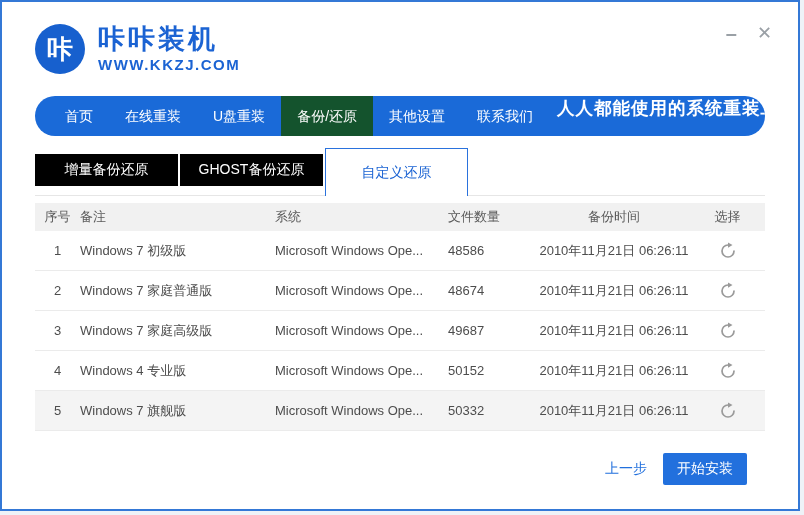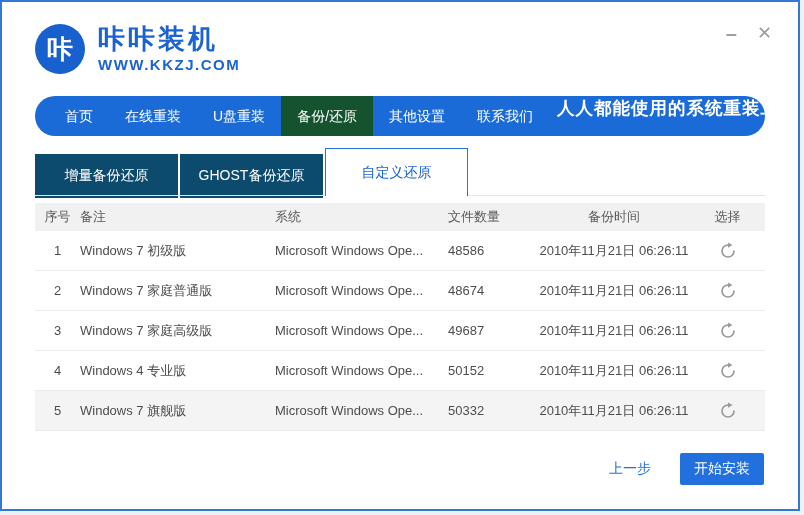--- a/index.html
+++ b/index.html
@@ -47,22 +47,22 @@
     margin-left:8px; white-space:nowrap;
   }
 
   
   .tabstrip { position:relative; margin:12px 33px 0; height:48px; }
   .tabstrip::after {
     content:""; position:absolute; left:0; right:0; bottom:0;
     height:1px; background:#e6e6e6;
   }
   .tab {
-    position:absolute; top:6px; height:44px; width:143px;
-    background:#0c4a6e; color:#fff; font-size:14px;
+    position:absolute; top:6px; height:32px; width:143px;
+    background:#000000; color:#fff; font-size:14px;
     display:flex; align-items:center; justify-content:center;
     cursor:pointer;
   }
   .tab.t0 { left:0; }
   .tab.t1 { left:145px; }
   .tab.t2 { left:290px; }
   .tab.active {
     top:0; height:48px; background:#fff; color:#1b63d3;
     border:1px solid #2a72dd; border-bottom:none; z-index:2;
   }
@@ -75,21 +75,21 @@
   .tbody-row.shaded { background:#f4f4f4; }
   .c-seq   { width:45px;  text-align:center; }
   .c-note  { width:195px; }
   .c-sys   { width:173px; white-space:nowrap; overflow:hidden; }
   .c-count { width:90px; }
   .c-time  { flex:1; text-align:center; }
   .c-sel   { width:75px; display:flex; align-items:center; justify-content:center; }
   .refresh-btn { width:18px; height:18px; cursor:pointer; display:block; }
 
   
-  .footer { display:flex; align-items:center; justify-content:flex-end; margin:22px 34px 0; gap:29px; }
+  .footer { display:flex; align-items:center; justify-content:flex-end; margin:22px 51px 0; gap:16px; }
   .back-link { color:#2270dd; font-size:14px; cursor:pointer; }
   .install-btn {
     width:84px; height:32px; background:#2270dd; color:#fff;
     font-size:14px; border:none; border-radius:2px;
     display:flex; align-items:center; justify-content:center; cursor:pointer;
   }
 </style>
 </head>
 <body>
 

